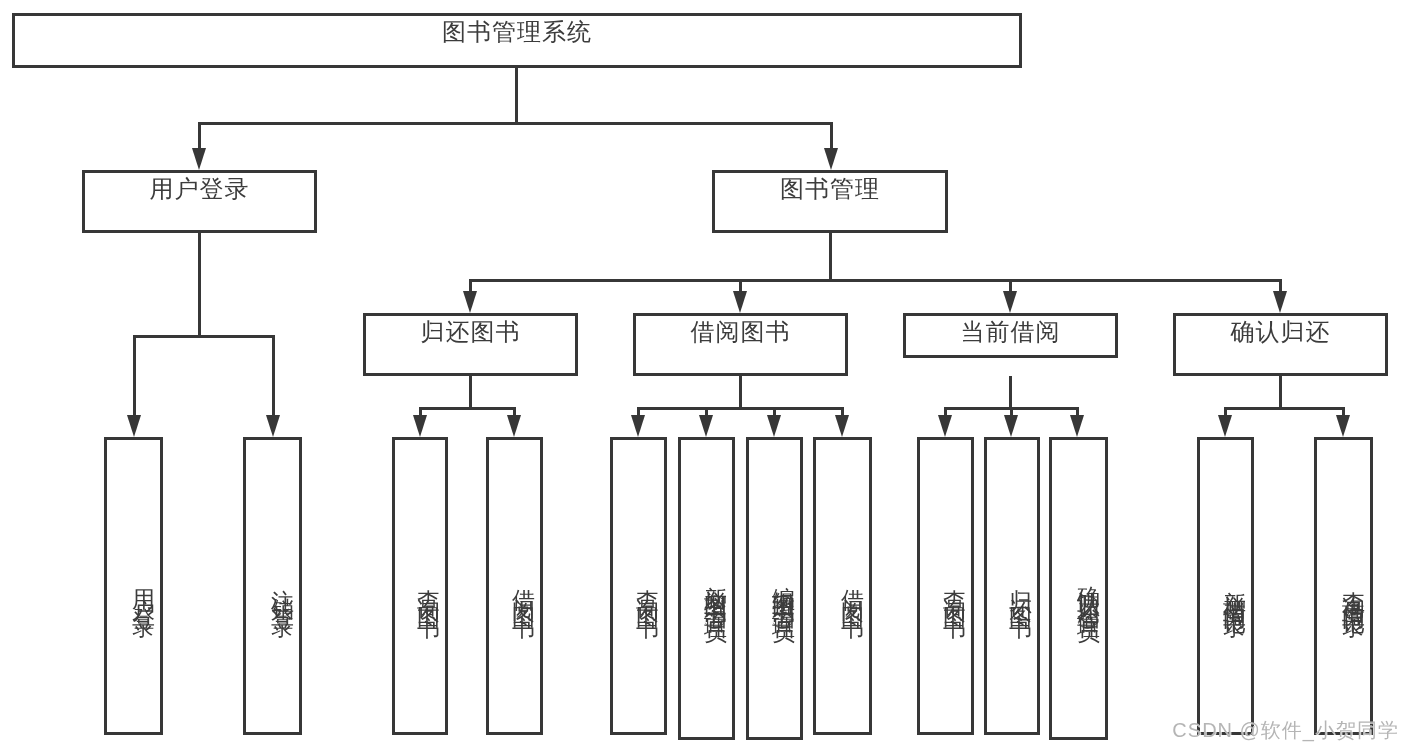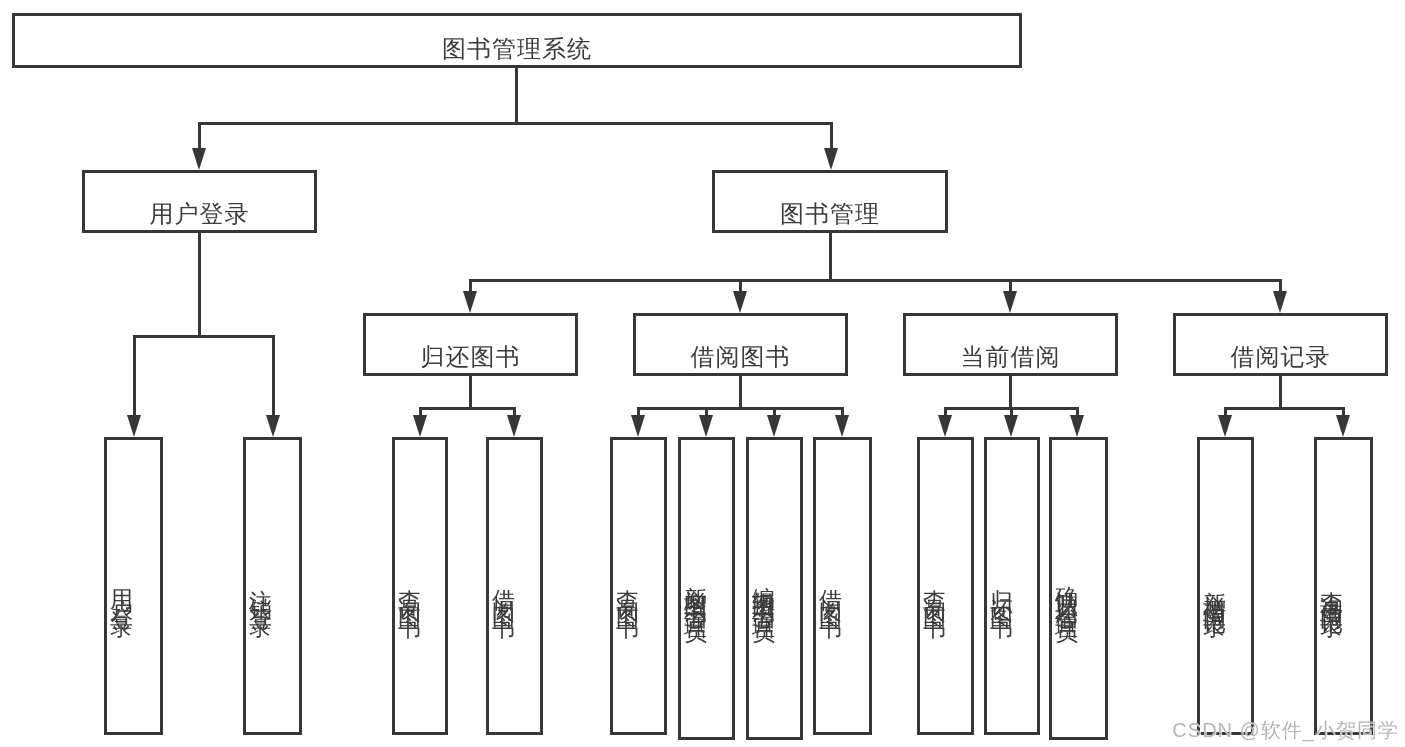--- a/index.html
+++ b/index.html
@@ -9,21 +9,21 @@
     background:#ffffff;
     font-family:"Liberation Sans","DejaVu Sans",sans-serif;
     overflow:hidden;
   }
   .box{
     position:absolute;
     box-sizing:border-box;
     border:3px solid #373737;
     background:#ffffff;
     display:flex;
-    align-items:flex-end;
+    align-items:flex-start;
     justify-content:center;
     color:#3c3c3c;
     font-size:24px;
     letter-spacing:1px;
   }
   .vbox{
     writing-mode:vertical-rl;
     font-size:23px;
     letter-spacing:9px;
     padding-top:6px;
@@ -89,25 +89,25 @@
   <div class="arrow" style="left:1003px;top:291px;"></div>
   <div class="vline" style="left:1279px;top:279px;height:16px;"></div>
   <div class="arrow" style="left:1273px;top:291px;"></div>
 
   <div class="box" style="left:363px;top:313px;width:215px;height:63px;">
     <span>归还图书</span>
   </div>
   <div class="box" style="left:633px;top:313px;width:215px;height:63px;">
     <span>借阅图书</span>
   </div>
-  <div class="box" style="left:903px;top:313px;width:215px;height:63px;">
+  <div class="box" style="left:903px;top:313px;width:215px;height:45px;">
     <span>当前借阅</span>
   </div>
   <div class="box" style="left:1173px;top:313px;width:215px;height:63px;">
-    <span>借阅记录</span>
+    <span>确认归还</span>
   </div>
 
   <div class="vline" style="left:469px;top:376px;height:31px;"></div>
   <div class="hline" style="left:419px;top:407px;width:97px;"></div>
   <div class="vline" style="left:419px;top:407px;height:12px;"></div>
   <div class="arrow" style="left:413px;top:415px;"></div>
   <div class="vline" style="left:513px;top:407px;height:12px;"></div>
   <div class="arrow" style="left:507px;top:415px;"></div>
 
   <div class="vline" style="left:739px;top:376px;height:31px;"></div>

